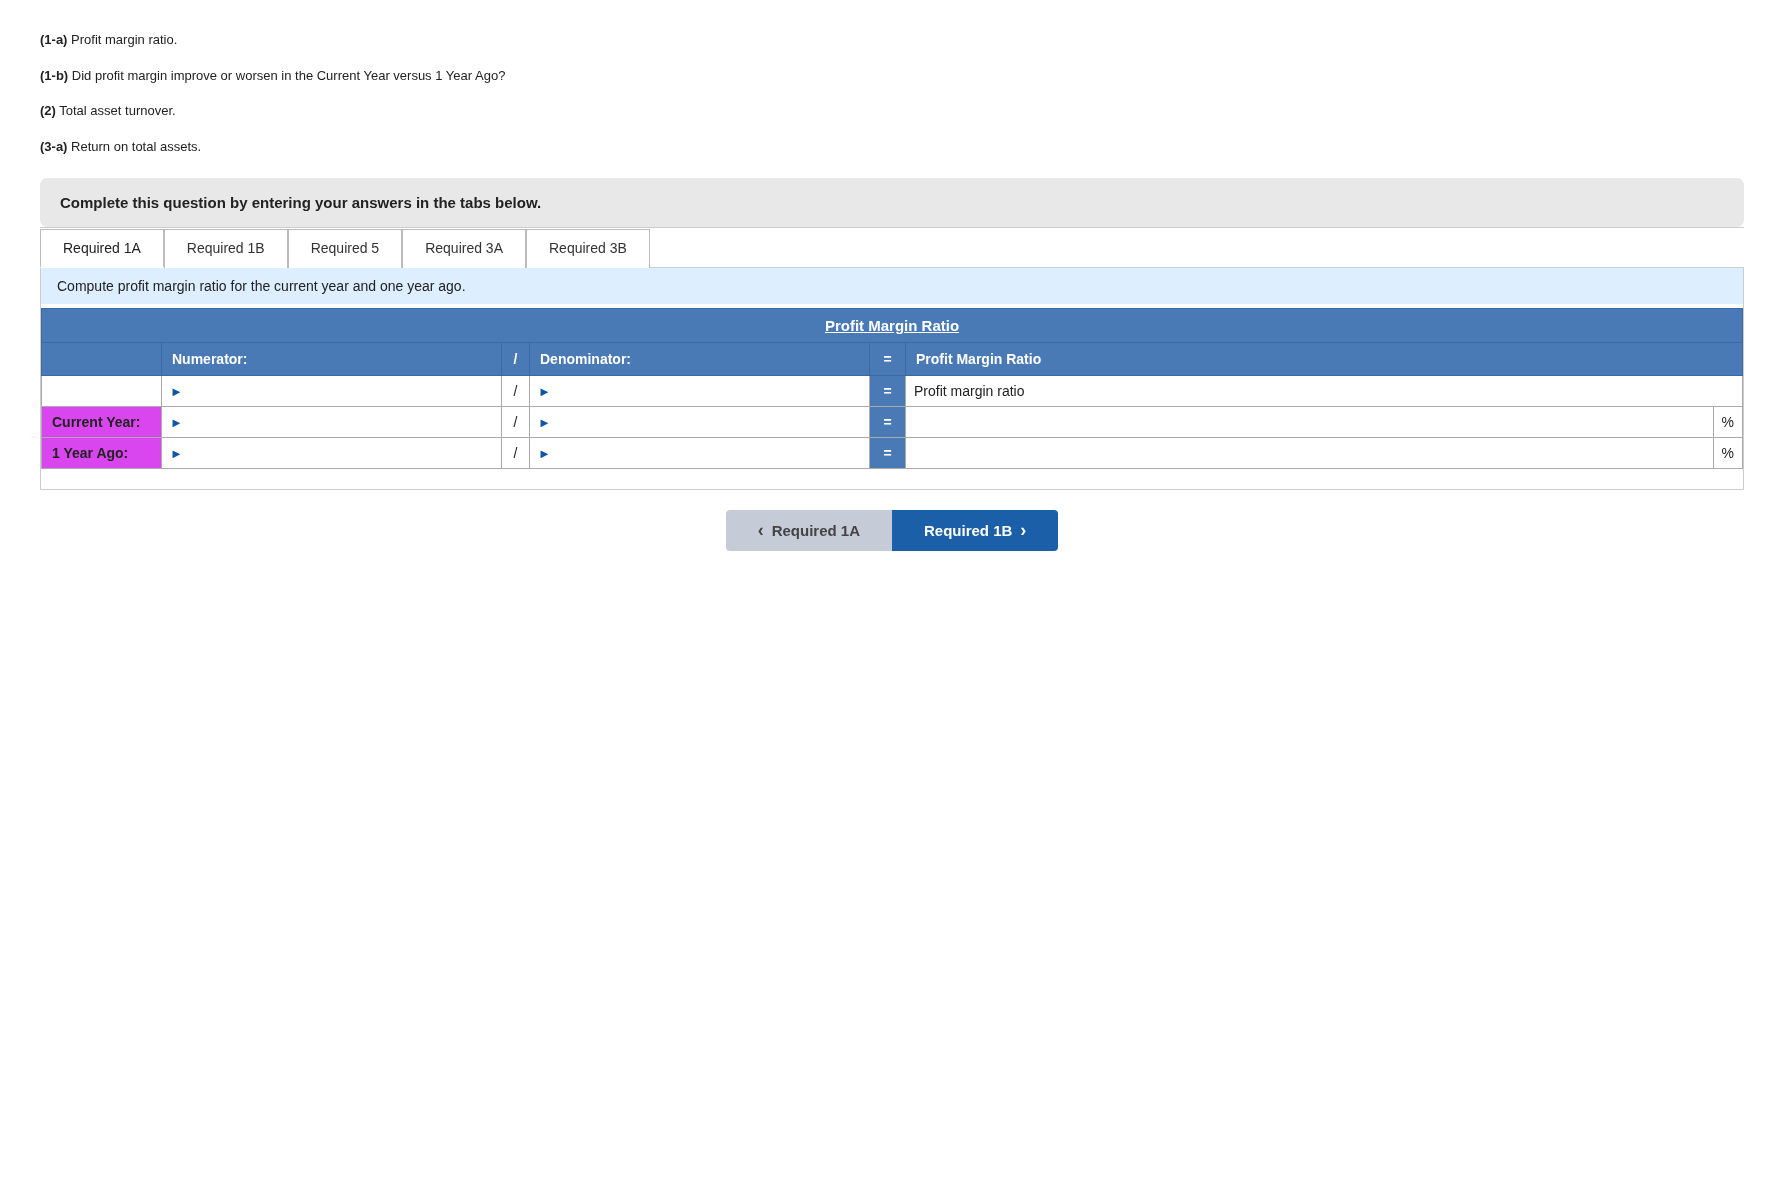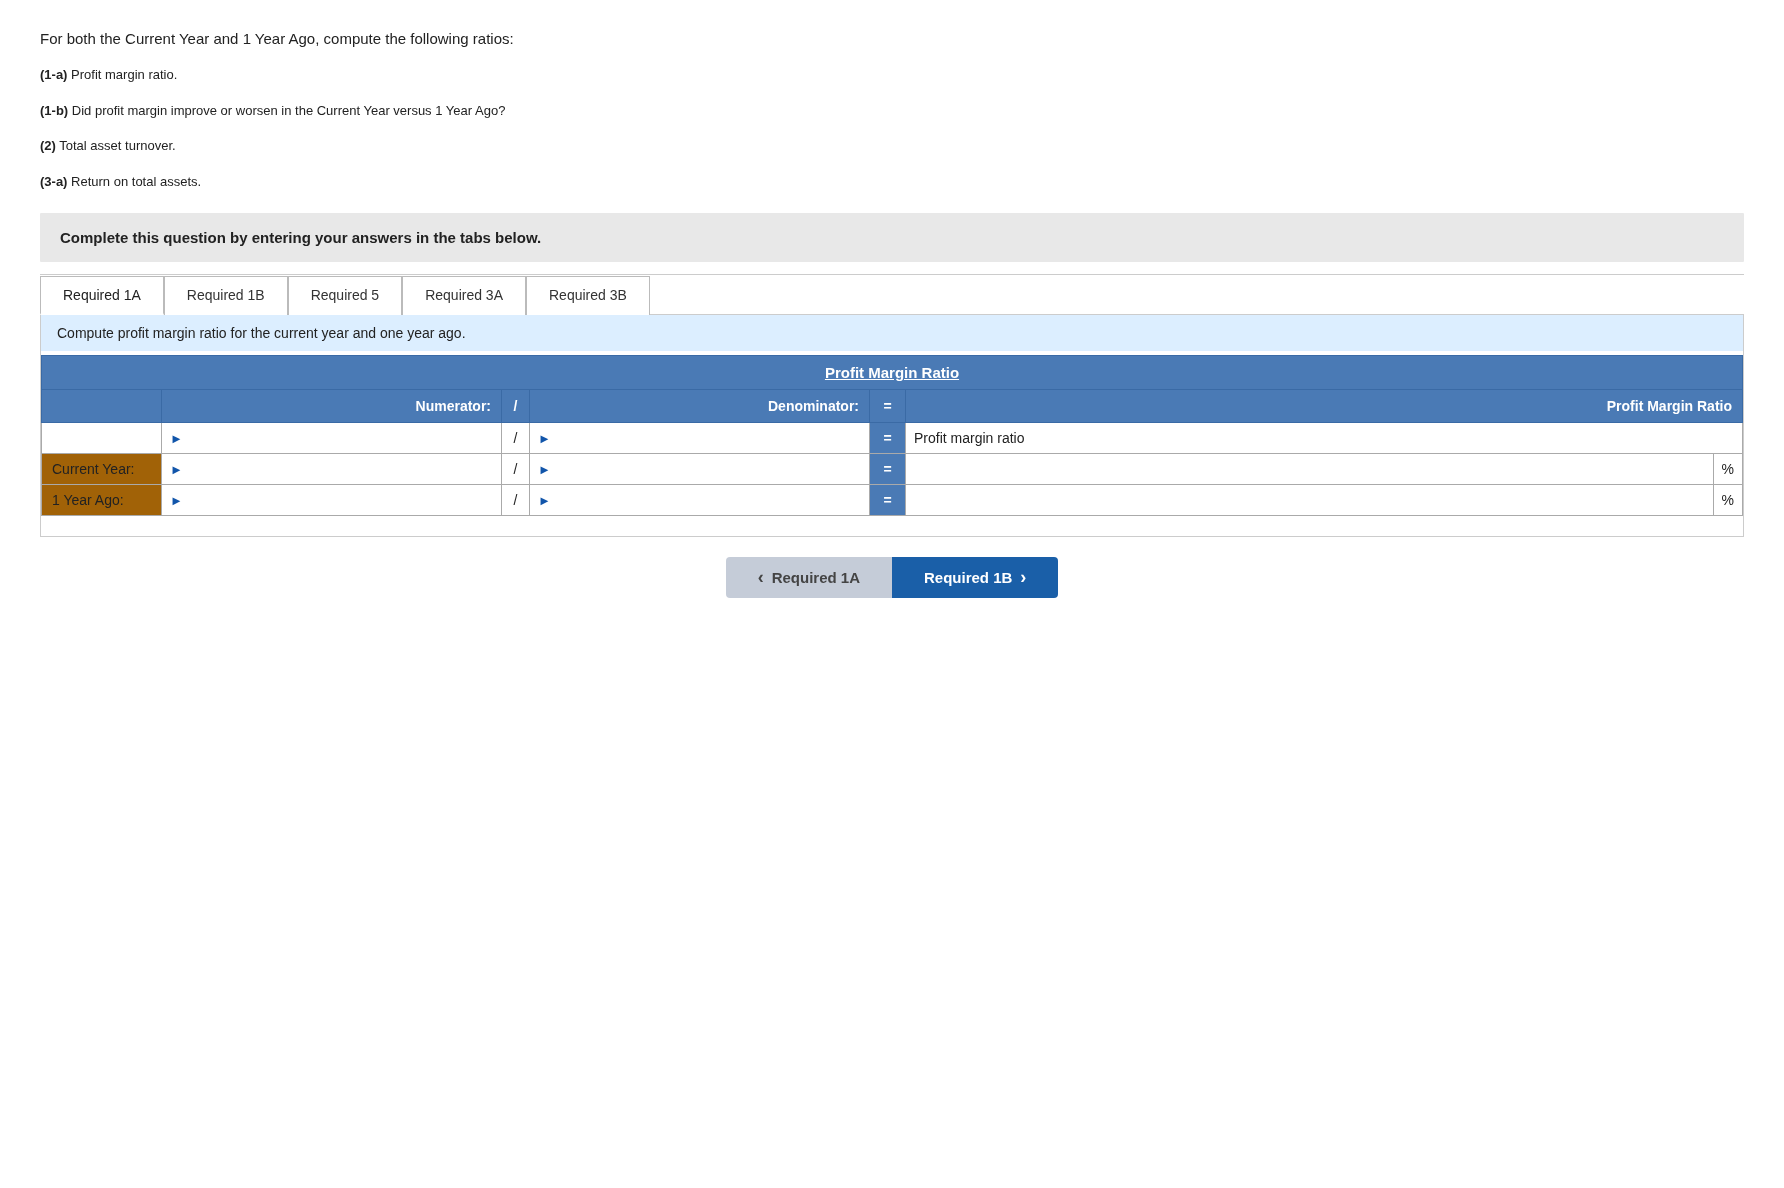--- a/index.html
+++ b/index.html
@@ -23,24 +23,24 @@
       margin-bottom: 16px;
       font-size: 13px;
       line-height: 1.5;
     }
     .question-item .label {
       font-weight: bold;
     }
     .instruction-box {
       background: #e8e8e8;
       padding: 16px 20px;
-      margin: 22px 0 12px 0;
-      font-weight: bold;
-      font-size: 15px;
-      border-radius: 1px;
+      margin: 22px 0 0 0;
+      font-weight: bold;
+      font-size: 15px;
+      border-radius: 7px;
     }
     .tabs-area {
       margin-top: 0;
       border: 1px solid #ccc;
       border-top: none;
     }
     .tabs-row {
       display: flex;
       flex-direction: row;
       border-top: 1px solid #ccc;
@@ -93,36 +93,36 @@
       font-weight: bold;
       font-size: 15px;
       text-decoration: underline;
       border: 1px solid #3a6aa5;
       padding: 8px;
     }
     .header-row td {
       background: #4a7ab5;
       color: #fff;
       font-weight: bold;
-      text-align: right;
+      text-align: left;
       font-size: 14px;
       border: 1px solid #3a6aa5;
       padding: 8px 10px;
     }
     .header-row td.label-col {
       background: #4a7ab5;
     }
     .data-row td {
       background: #fff;
       vertical-align: middle;
       padding: 5px 8px;
     }
     .data-row td.row-label {
-      font-weight: normal;
-      background: #a16207;
+      font-weight: bold;
+      background: #d946ef;
       white-space: nowrap;
       padding-left: 10px;
     }
     .data-row td.eq-col {
       text-align: center;
       font-weight: bold;
       background: #4a7ab5;
       color: #fff;
       width: 36px;
     }
@@ -183,23 +183,20 @@
       border-radius: 0 4px 4px 0;
     }
     .chevron-left::before { content: '‹'; font-size: 18px; }
     .chevron-right::after { content: '›'; font-size: 18px; }
   </style>
 </head>
 <body>
 
 <div class="page-container">
 
-  <div class="intro-text">
-    <span>For both the Current Year and 1 Year Ago, compute the following ratios:</span>
-  </div>
 
   <div class="question-item">
     <span class="label">(1-a)</span>
     <span>Profit margin ratio.</span>
   </div>
   <div class="question-item">
     <span class="label">(1-b)</span>
     <span>Did profit margin improve or worsen in the Current Year versus 1 Year Ago?</span>
   </div>
   <div class="question-item">

